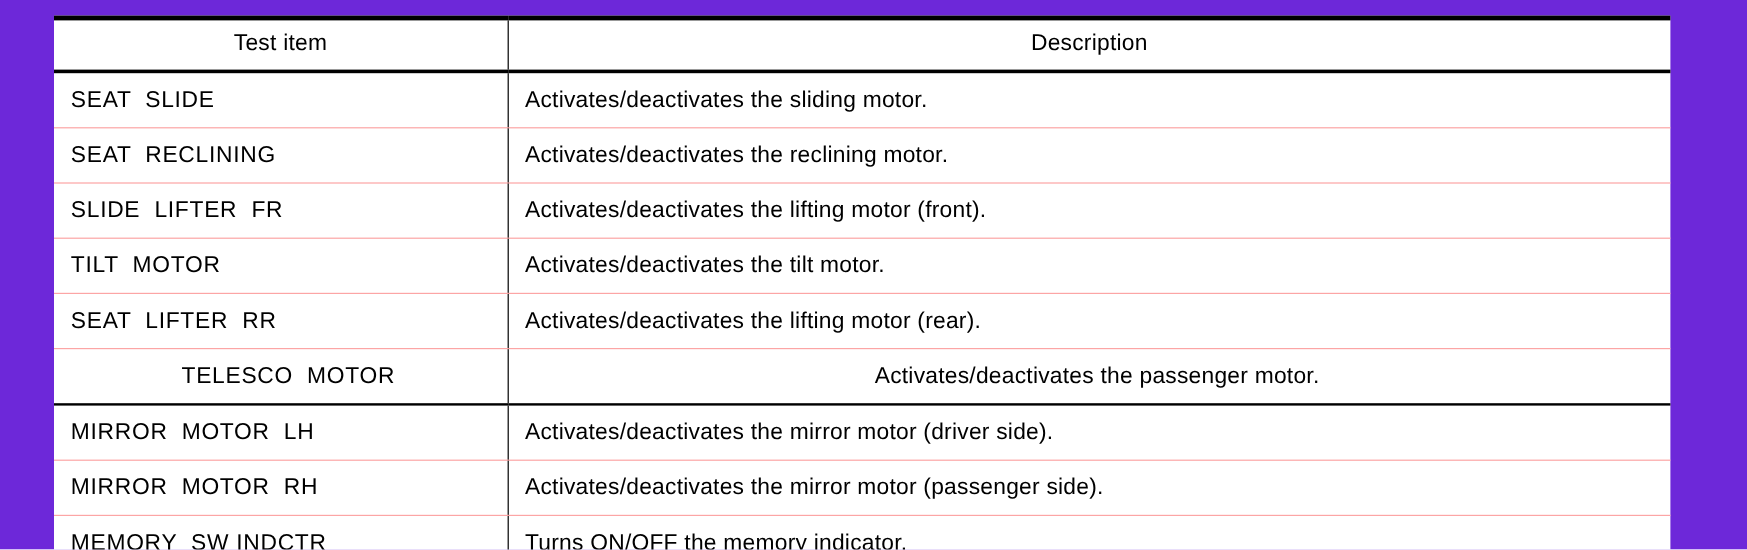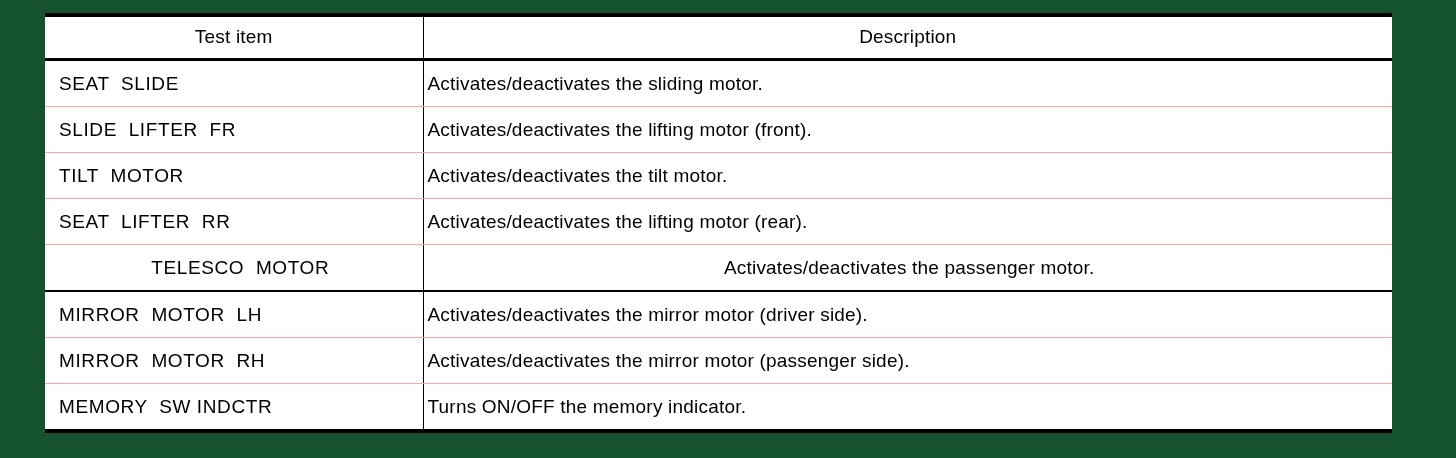--- a/index.html
+++ b/index.html
@@ -11,21 +11,21 @@
     width: 1456px;
     height: 458px;
     font-family: "Liberation Sans", sans-serif;
     color: #000000;
     overflow: hidden;
   }
   .page {
     position: relative;
     width: 1456px;
     height: 458px;
-    background: #14532d;
+    background: #6d28d9;
   }
   .table-wrap {
     position: absolute;
     left: 45px;
     top: 13px;
     width: 1347px;
   }
   table.spec {
     border-collapse: collapse;
     table-layout: fixed;
@@ -55,21 +55,21 @@
     vertical-align: middle;
     letter-spacing: 0.2px;
   }
   table.spec tbody td.td-item {
     border-right: 1px solid #000;
     padding-left: 14px;
     white-space: pre;
     letter-spacing: 0.6px;
   }
   table.spec tbody td.td-desc {
-    padding-left: 4px;
+    padding-left: 14px;
   }
   table.spec tbody tr.band-break td {
     border-bottom: 2px solid #000;
     text-align: center;
   }
   table.spec tbody tr.last-row td {
     border-bottom: 4px solid #000;
   }
 </style>
 </head>
@@ -85,20 +85,24 @@
       <thead>
         <tr>
           <th class="th-item">Test item</th>
           <th class="th-desc">Description</th>
         </tr>
       </thead>
       <tbody>
         <tr>
           <td class="td-item">SEAT  SLIDE</td>
           <td class="td-desc">Activates/deactivates the sliding motor.</td>
+        </tr>
+        <tr>
+          <td class="td-item">SEAT  RECLINING</td>
+          <td class="td-desc">Activates/deactivates the reclining motor.</td>
         </tr>
         <tr>
           <td class="td-item">SLIDE  LIFTER  FR</td>
           <td class="td-desc">Activates/deactivates the lifting motor (front).</td>
         </tr>
         <tr>
           <td class="td-item">TILT  MOTOR</td>
           <td class="td-desc">Activates/deactivates the tilt motor.</td>
         </tr>
         <tr>

